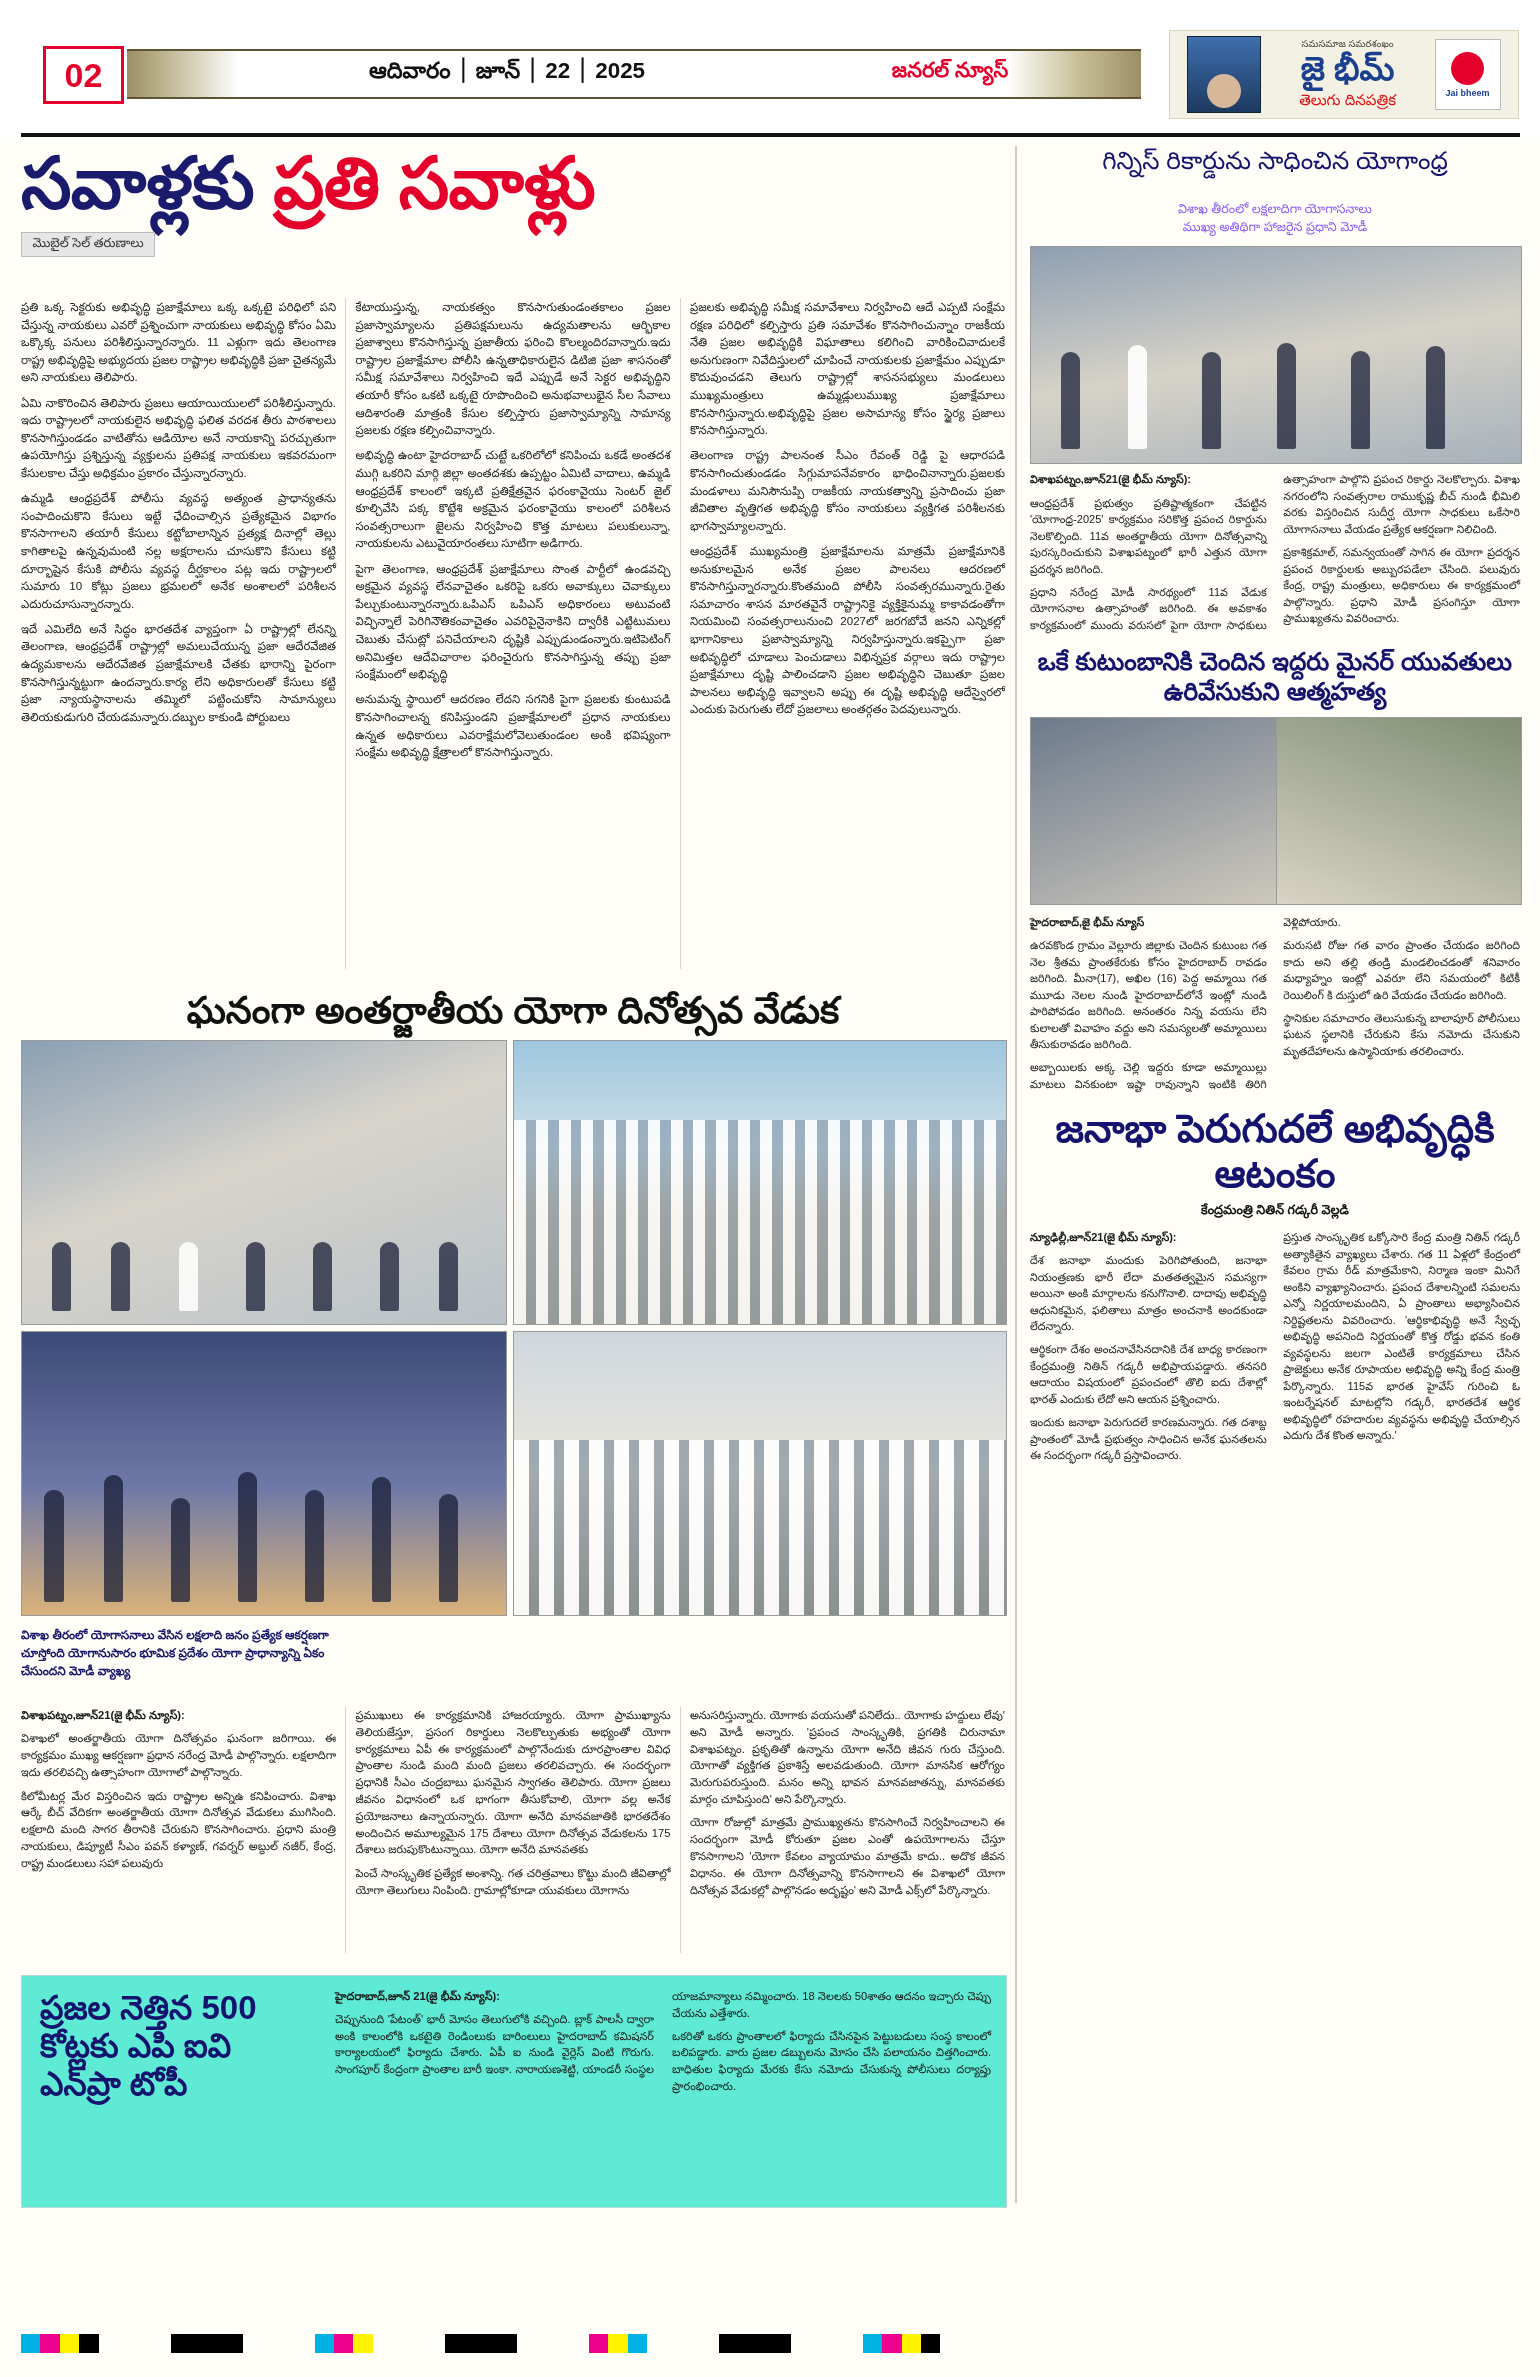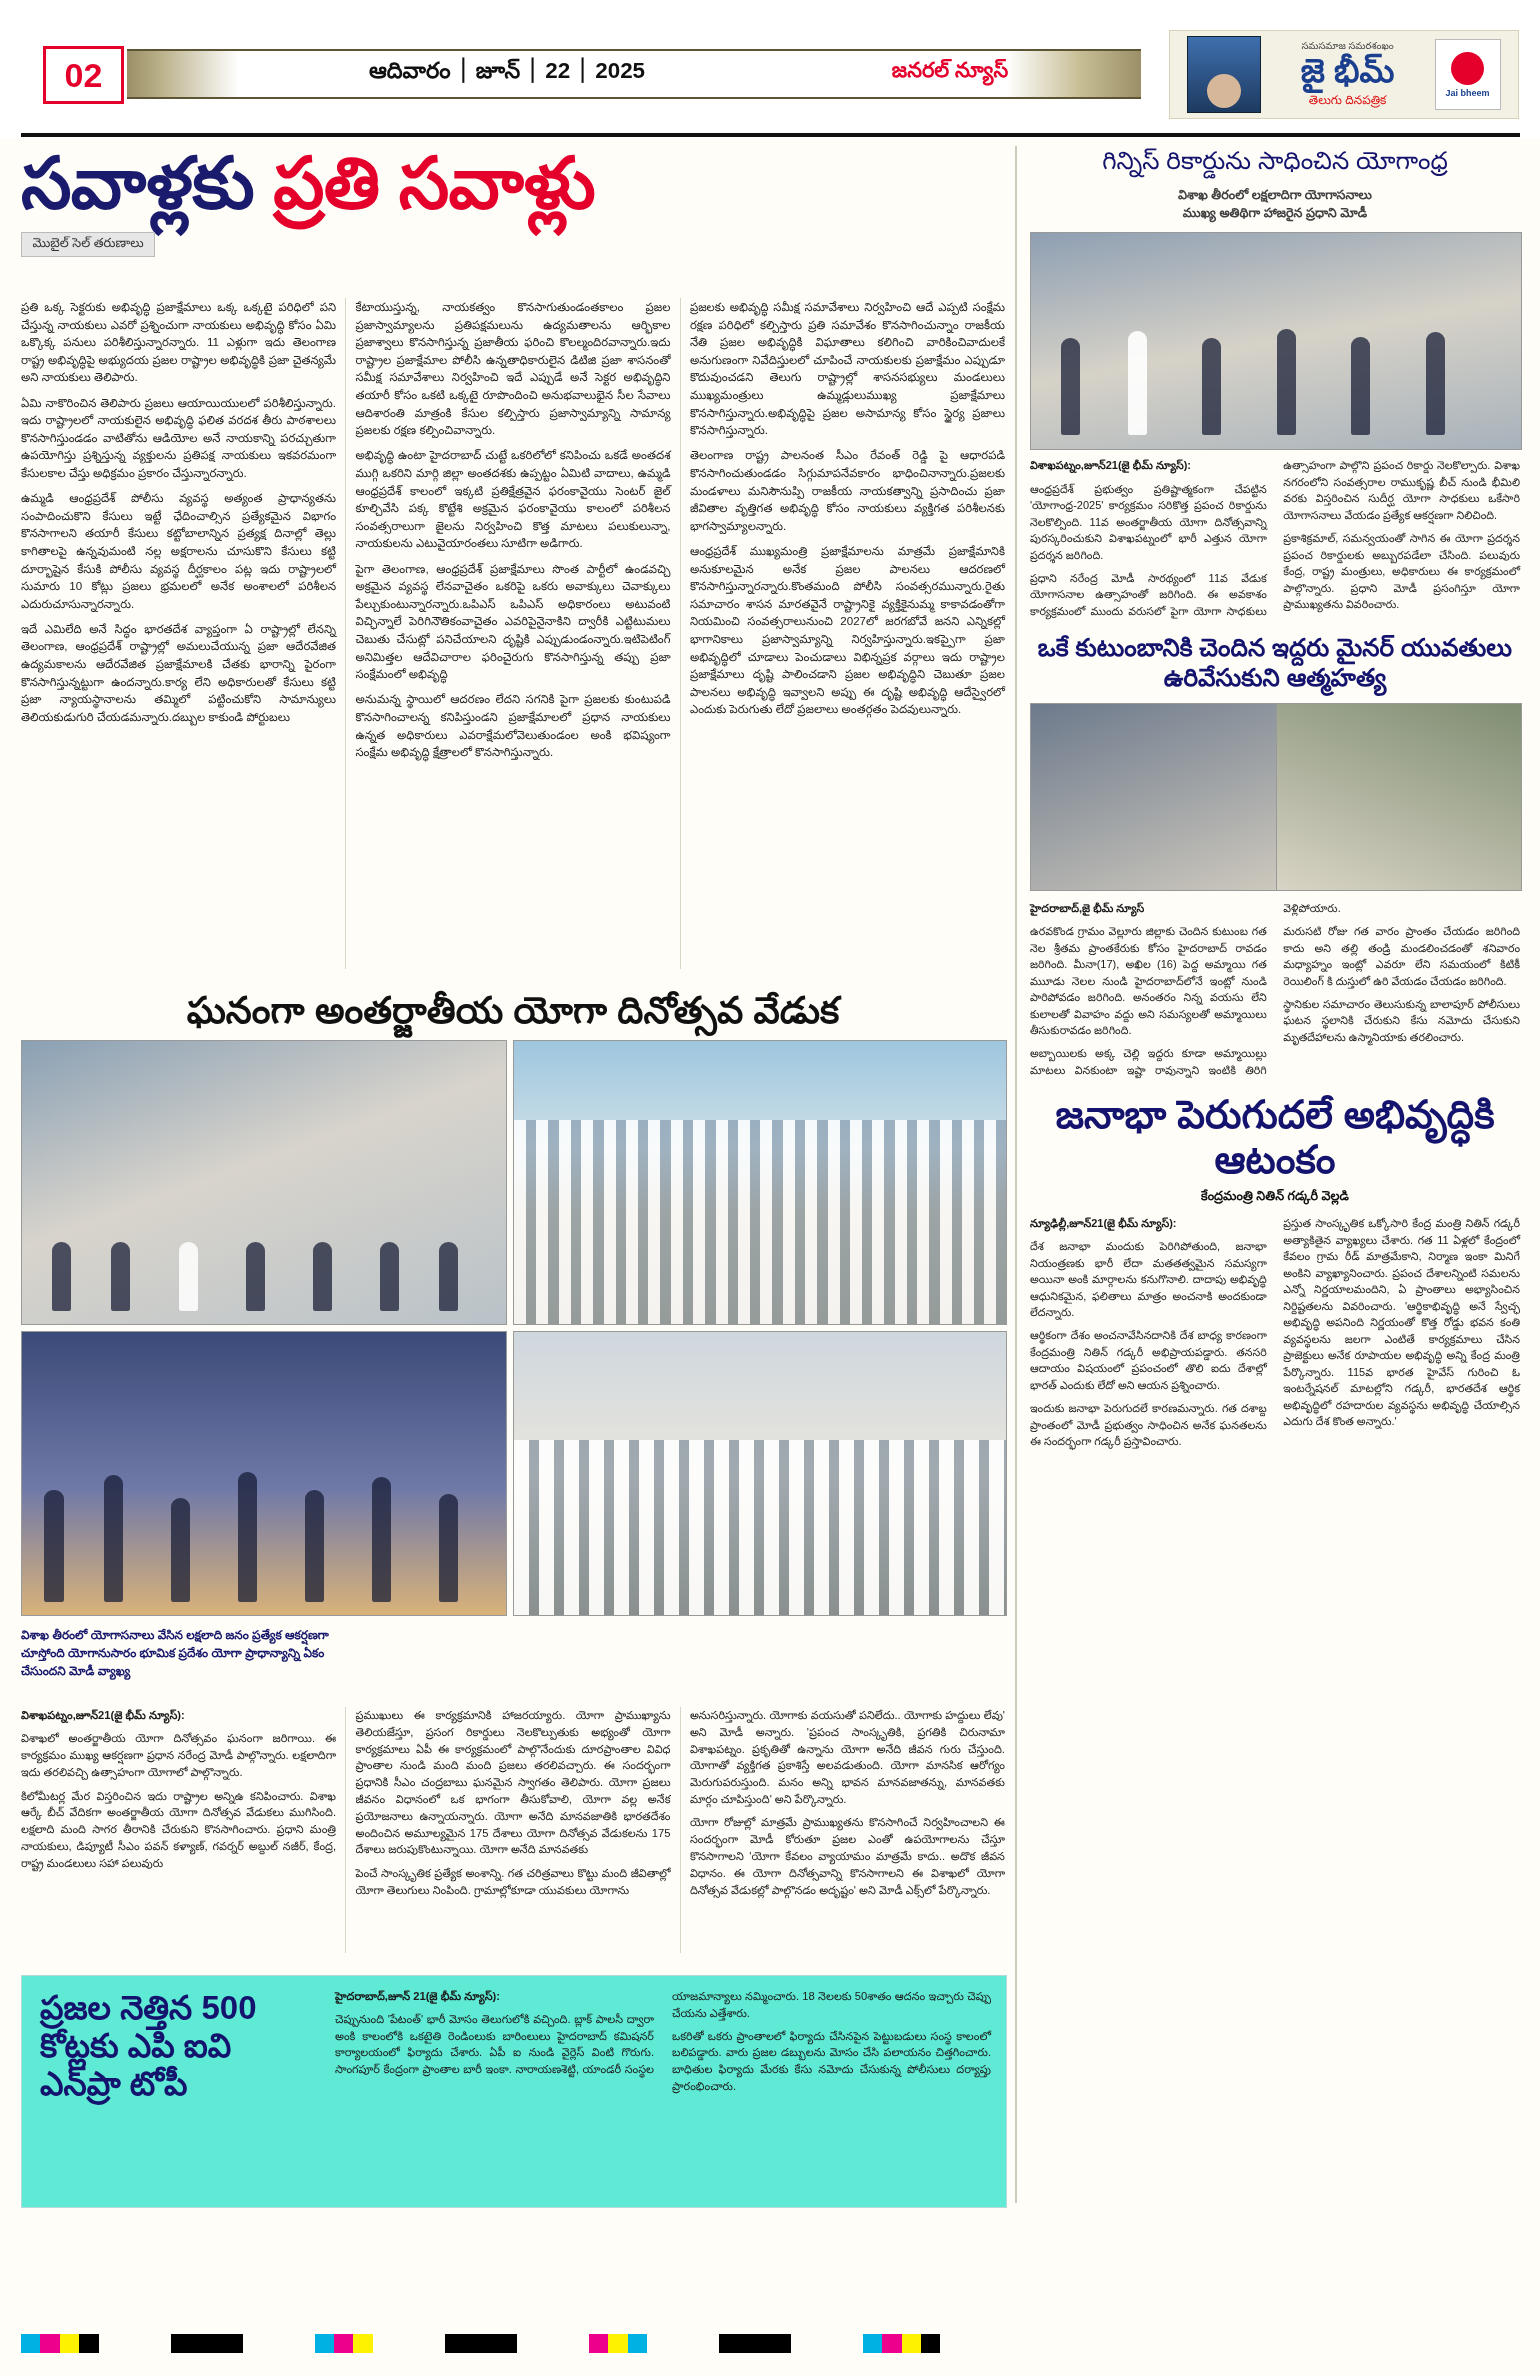--- a/index.html
+++ b/index.html
@@ -21,21 +21,21 @@
     border-top:2.2px solid #5d5433;border-bottom:2.2px solid #5d5433;}
   .mast-date{position:absolute;left:313px;top:58px;width:388px;text-align:center;font-size:22.4px;font-weight:bold;color:#111;}
   .mast-section{position:absolute;left:857px;top:58px;width:186px;text-align:center;font-size:21px;font-weight:bold;color:#e4002b;}
   .logo-block{position:absolute;right:22.4px;top:30px;width:350px;height:89px;background:#f3f0e4;border:1.5px solid #d8d2bb;
     display:flex;align-items:center;gap:7.5px;padding:0 17px;box-sizing:border-box;}
   .logo-photo{width:72px;height:75px;background:linear-gradient(#3f6fae,#1d3a60);border:0.7px solid #123;
     display:flex;align-items:flex-end;justify-content:center;overflow:hidden;}
   .logo-photo .head{width:34px;height:34px;border-radius:50%;background:#d7b79a;margin-bottom:4.5px;}
   .logo-text{flex:1;text-align:center;}
   .logo-main{font-size:33px;font-weight:bold;color:#1a3f8f;line-height:1;}
-  .logo-sub{font-size:12px;color:#d11;margin-top:6px;}
+  .logo-sub{font-size:15px;color:#d11;margin-top:6px;}
   .logo-badge{width:64px;height:69px;background:#fff;border:0.7px solid #bbb;display:flex;flex-direction:column;
      align-items:center;justify-content:center;}
   .badge-circle{width:33px;height:33px;border-radius:50%;background:#e4002b;}
   .badge-txt{font-size:9px;color:#1a3f8f;font-weight:bold;margin-top:3px;}
   .mast-rule{position:absolute;left:21px;top:133px;width:1499px;height:3.7px;background:#111;}
 
   
   .main-left{position:absolute;left:21px;top:146px;width:984px;}
   .headline-main{font-size:72px;line-height:1.05;font-weight:bold;color:#1b1b6e;letter-spacing:-0.7px;}
   .headline-main .red{color:#e4002b;}
@@ -71,21 +71,21 @@
   
   .teal-box{position:absolute;left:21px;top:1975px;width:984px;height:231px;background:#5eead4;border:0.7px solid #b6dada;}
   .teal-head{position:absolute;left:18px;top:13.4px;width:276px;font-size:33px;line-height:1.15;font-weight:bold;color:#14136d;}
   .teal-cols{position:absolute;left:313px;top:12px;width:656px;height:209px;column-count:2;column-gap:18px;}
   .teal-cols p{margin:0 0 6px 0;font-size:11.2px;line-height:1.5;text-align:justify;color:#1a1a1a;}
 
   
   .vrule{position:absolute;left:1015px;top:146px;width:1.5px;height:2057px;background:#cfcabb;}
   .right{position:absolute;left:1030px;top:146px;width:490px;}
   .r-head{font-size:24.6px;font-weight:normal;color:#14136d;text-align:center;line-height:1.22;}
-  .r-sub{font-size:12.7px;font-weight:bold;color:#404040;text-align:center;line-height:1.45;margin-top:10px;}
+  .r-sub{font-size:12.7px;font-weight:normal;color:#8b5cf6;text-align:center;line-height:1.45;margin-top:24px;}
   .r-photo{margin-top:9px;width:490px;height:216px;border:0.7px solid #999;
      background:linear-gradient(170deg,#8e9fb2,#d6d2c8 50%,#a8b2bb);position:relative;overflow:hidden;}
   .r-body{margin-top:7.5px;column-count:2;column-gap:16.4px;}
   .r-body p{margin:0 0 6.7px 0;font-size:11px;line-height:1.5;text-align:justify;color:#1a1a1a;}
 
   .r-head2{margin-top:13.4px;font-size:24.6px;font-weight:bold;color:#14136d;text-align:center;line-height:1.25;}
   .r-photo2{margin-top:9px;width:490px;height:186px;border:0.7px solid #999;display:flex;}
   .r-photo2 .half{flex:1;background:linear-gradient(160deg,#6d7a8c,#cdc8bd);}
   .r-photo2 .half+.half{background:linear-gradient(200deg,#7f8d72,#d9d4c5);border-left:0.7px solid #999;}
 

